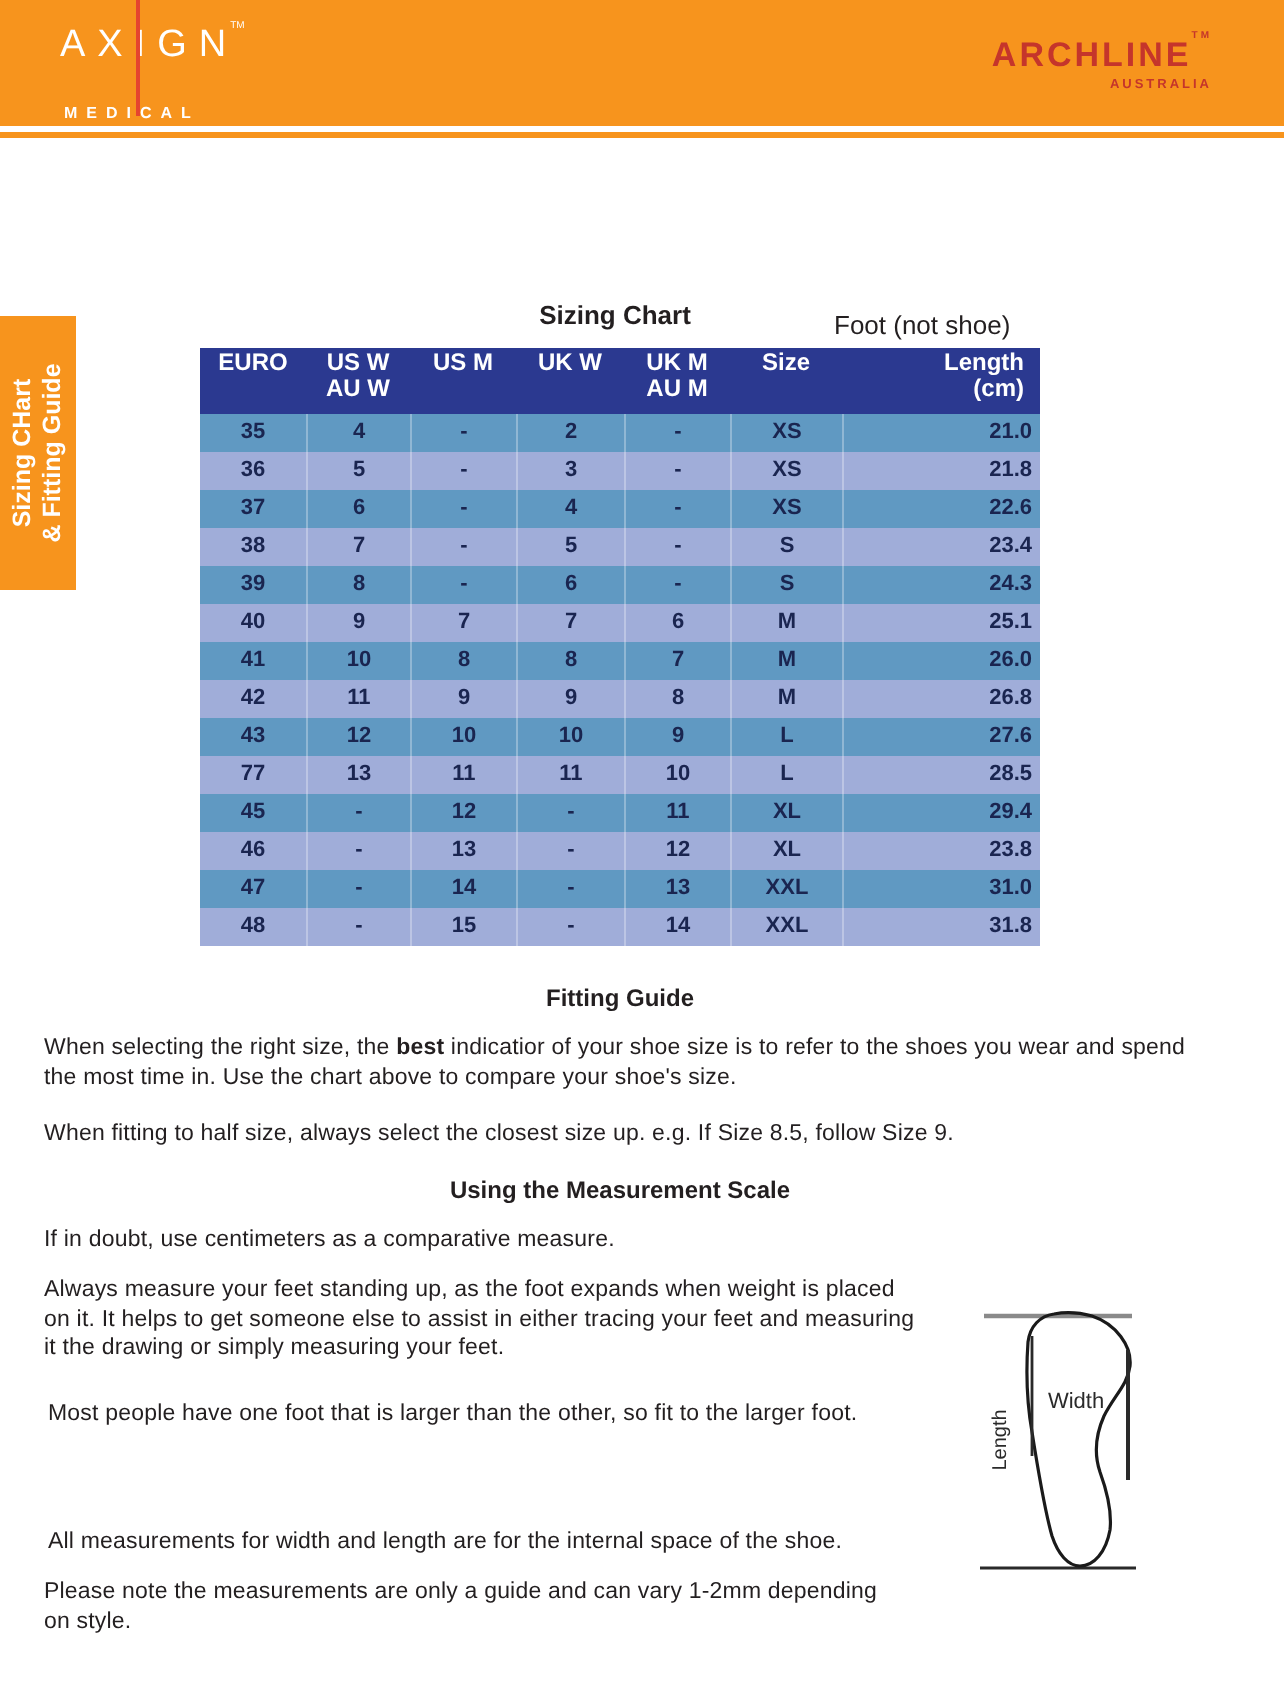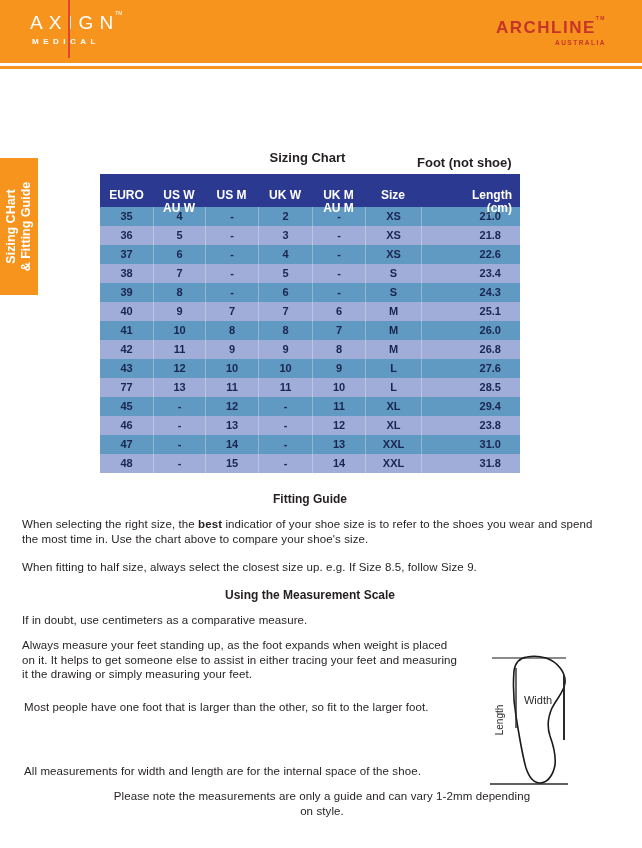--- a/index.html
+++ b/index.html
@@ -18,42 +18,42 @@
     font-family:"Liberation Sans","DejaVu Sans",sans-serif;
     color:var(--body-text);
   }
   
   .banner{position:absolute;left:0;top:0;width:642px;height:63px;background:var(--banner-orange);}
   .banner-rule{position:absolute;left:0;top:66px;width:642px;height:3px;background:var(--banner-orange);}
   .axign{position:absolute;left:30px;top:12px;width:110px;color:#fff;}
   .axign-word{font-size:19px;letter-spacing:6px;font-weight:400;position:relative;white-space:nowrap;}
   .axign-tm{font-size:5px;vertical-align:top;letter-spacing:0;position:relative;top:-2px;left:-4px;}
   .axign-line{position:absolute;left:38px;top:-12px;width:2px;height:58px;background:#E5452F;}
-  .axign-sub{font-size:8px;font-weight:bold;letter-spacing:4.5px;margin-top:3px;margin-left:2px;}
+  .axign-sub{font-size:8px;font-weight:bold;letter-spacing:4.5px;margin-top:18px;margin-left:2px;}
   .banner-title{position:absolute;left:0;top:20px;width:642px;text-align:center;color:#fff;font-weight:bold;font-size:21px;letter-spacing:.5px;}
   .archline{position:absolute;right:36px;top:18px;text-align:right;color:var(--logo-red);}
   .arch-word{font-size:17px;font-weight:bold;letter-spacing:1.5px;white-space:nowrap;}
   .arch-tm{font-size:5px;vertical-align:top;position:relative;top:-3px;}
   .arch-sub{font-size:6.5px;font-weight:bold;letter-spacing:1.5px;margin-top:1px;}
   
   .side-tab{position:absolute;left:0;top:158px;width:38px;height:137px;background:var(--banner-orange);}
   .side-tab-rot{position:absolute;left:0;top:0;width:137px;height:38px;transform-origin:0 0;transform:rotate(-90deg) translateX(-137px);
     display:flex;flex-direction:column;justify-content:center;align-items:center;color:#fff;font-weight:bold;font-size:12.5px;line-height:1.2;text-align:center;white-space:nowrap;}
   
   .chart-title{position:absolute;left:100px;top:150px;width:415px;text-align:center;font-weight:bold;font-size:13px;color:var(--body-text);}
-  .foot-note{position:absolute;left:417px;top:155px;font-weight:bold;font-size:13px;color:var(--body-text);white-space:nowrap;}
+  .foot-note{position:absolute;left:417px;top:155px;font-weight:normal;font-size:13px;color:var(--body-text);white-space:nowrap;}
   .size-table{position:absolute;left:100px;top:174px;width:420px;}
-  .thead{display:flex;background:var(--header-navy);color:#fff;height:33px;padding-top:15px;}
+  .thead{display:flex;background:var(--header-navy);color:#fff;height:33px;padding-top:1px;}
   .thead .cell{display:flex;flex-direction:column;align-items:center;justify-content:flex-start;font-weight:bold;font-size:12px;line-height:13px;}
   .thead .c6{align-items:flex-end;padding-right:8px;}
   .trow{display:flex;height:19px;line-height:19px;background:var(--row-blue);}
   .trow.alt{background:var(--row-peri);}
   .trow .cell{font-weight:bold;font-size:11px;color:var(--table-text);text-align:center;}
   .trow .cell + .cell{border-left:1px solid rgba(255,255,255,.3);}
-  .trow .c6{text-align:right;padding-right:19px;}
+  .trow .c6{text-align:right;padding-right:4px;}
   .c0{width:53px;}.c1{width:52px;}.c2{width:53px;}.c3{width:54px;text-align:center;}.c4{width:53px;}.c5{width:56px;}.c6{width:99px;}
   
   .sec-heading{position:absolute;left:0;width:620px;text-align:center;font-weight:bold;font-size:12px;color:var(--body-text);}
   .para{position:absolute;left:22px;width:600px;font-size:11.5px;line-height:14.5px;color:var(--body-text);white-space:pre-line;letter-spacing:.1px;}
   .para b{font-weight:bold;}
   
   .foot-diagram{position:absolute;left:486px;top:644px;width:156px;height:152px;}
   .foot-diagram text{font-family:"Liberation Sans","DejaVu Sans",sans-serif;fill:#2a2a2a;}
 </style>
 </head>
@@ -245,21 +245,21 @@
 the most time in. Use the chart above to compare your shoe's size.</span></div>
 <div class="para" style="top:560px;">When fitting to half size, always select the closest size up. e.g. If Size 8.5, follow Size 9.</div>
 
 <div class="sec-heading" style="top:588px;">Using the Measurement Scale</div>
 <div class="para" style="top:613px;">If in doubt, use centimeters as a comparative measure.</div>
 <div class="para" style="top:638px;width:470px;">Always measure your feet standing up, as the foot expands when weight is placed
 on it. It helps to get someone else to assist in either tracing your feet and measuring
 it the drawing or simply measuring your feet.</div>
 <div class="para" style="top:700px;left:24px;">Most people have one foot that is larger than the other, so fit to the larger foot.</div>
 <div class="para" style="top:764px;left:24px;">All measurements for width and length are for the internal space of the shoe.</div>
-<div class="para" style="top:789px;text-align:center;">Please note the measurements are only a guide and can vary 1-2mm depending
+<div class="para" style="top:789px;">Please note the measurements are only a guide and can vary 1-2mm depending
 on style.</div>
 
 <svg class="foot-diagram" viewBox="0 0 156 152">
   <line x1="6" y1="14" x2="80" y2="14" stroke="#8a8a8a" stroke-width="2.2"></line>
   <line x1="4" y1="140" x2="82" y2="140" stroke="#2a2a2a" stroke-width="1.6"></line>
   <path d="M 41 13
            C 34 14 29 19 28 27
            C 27 41 27 55 30 72
            C 33 91 36 110 40 124
            C 43 133 48 139 54 139

